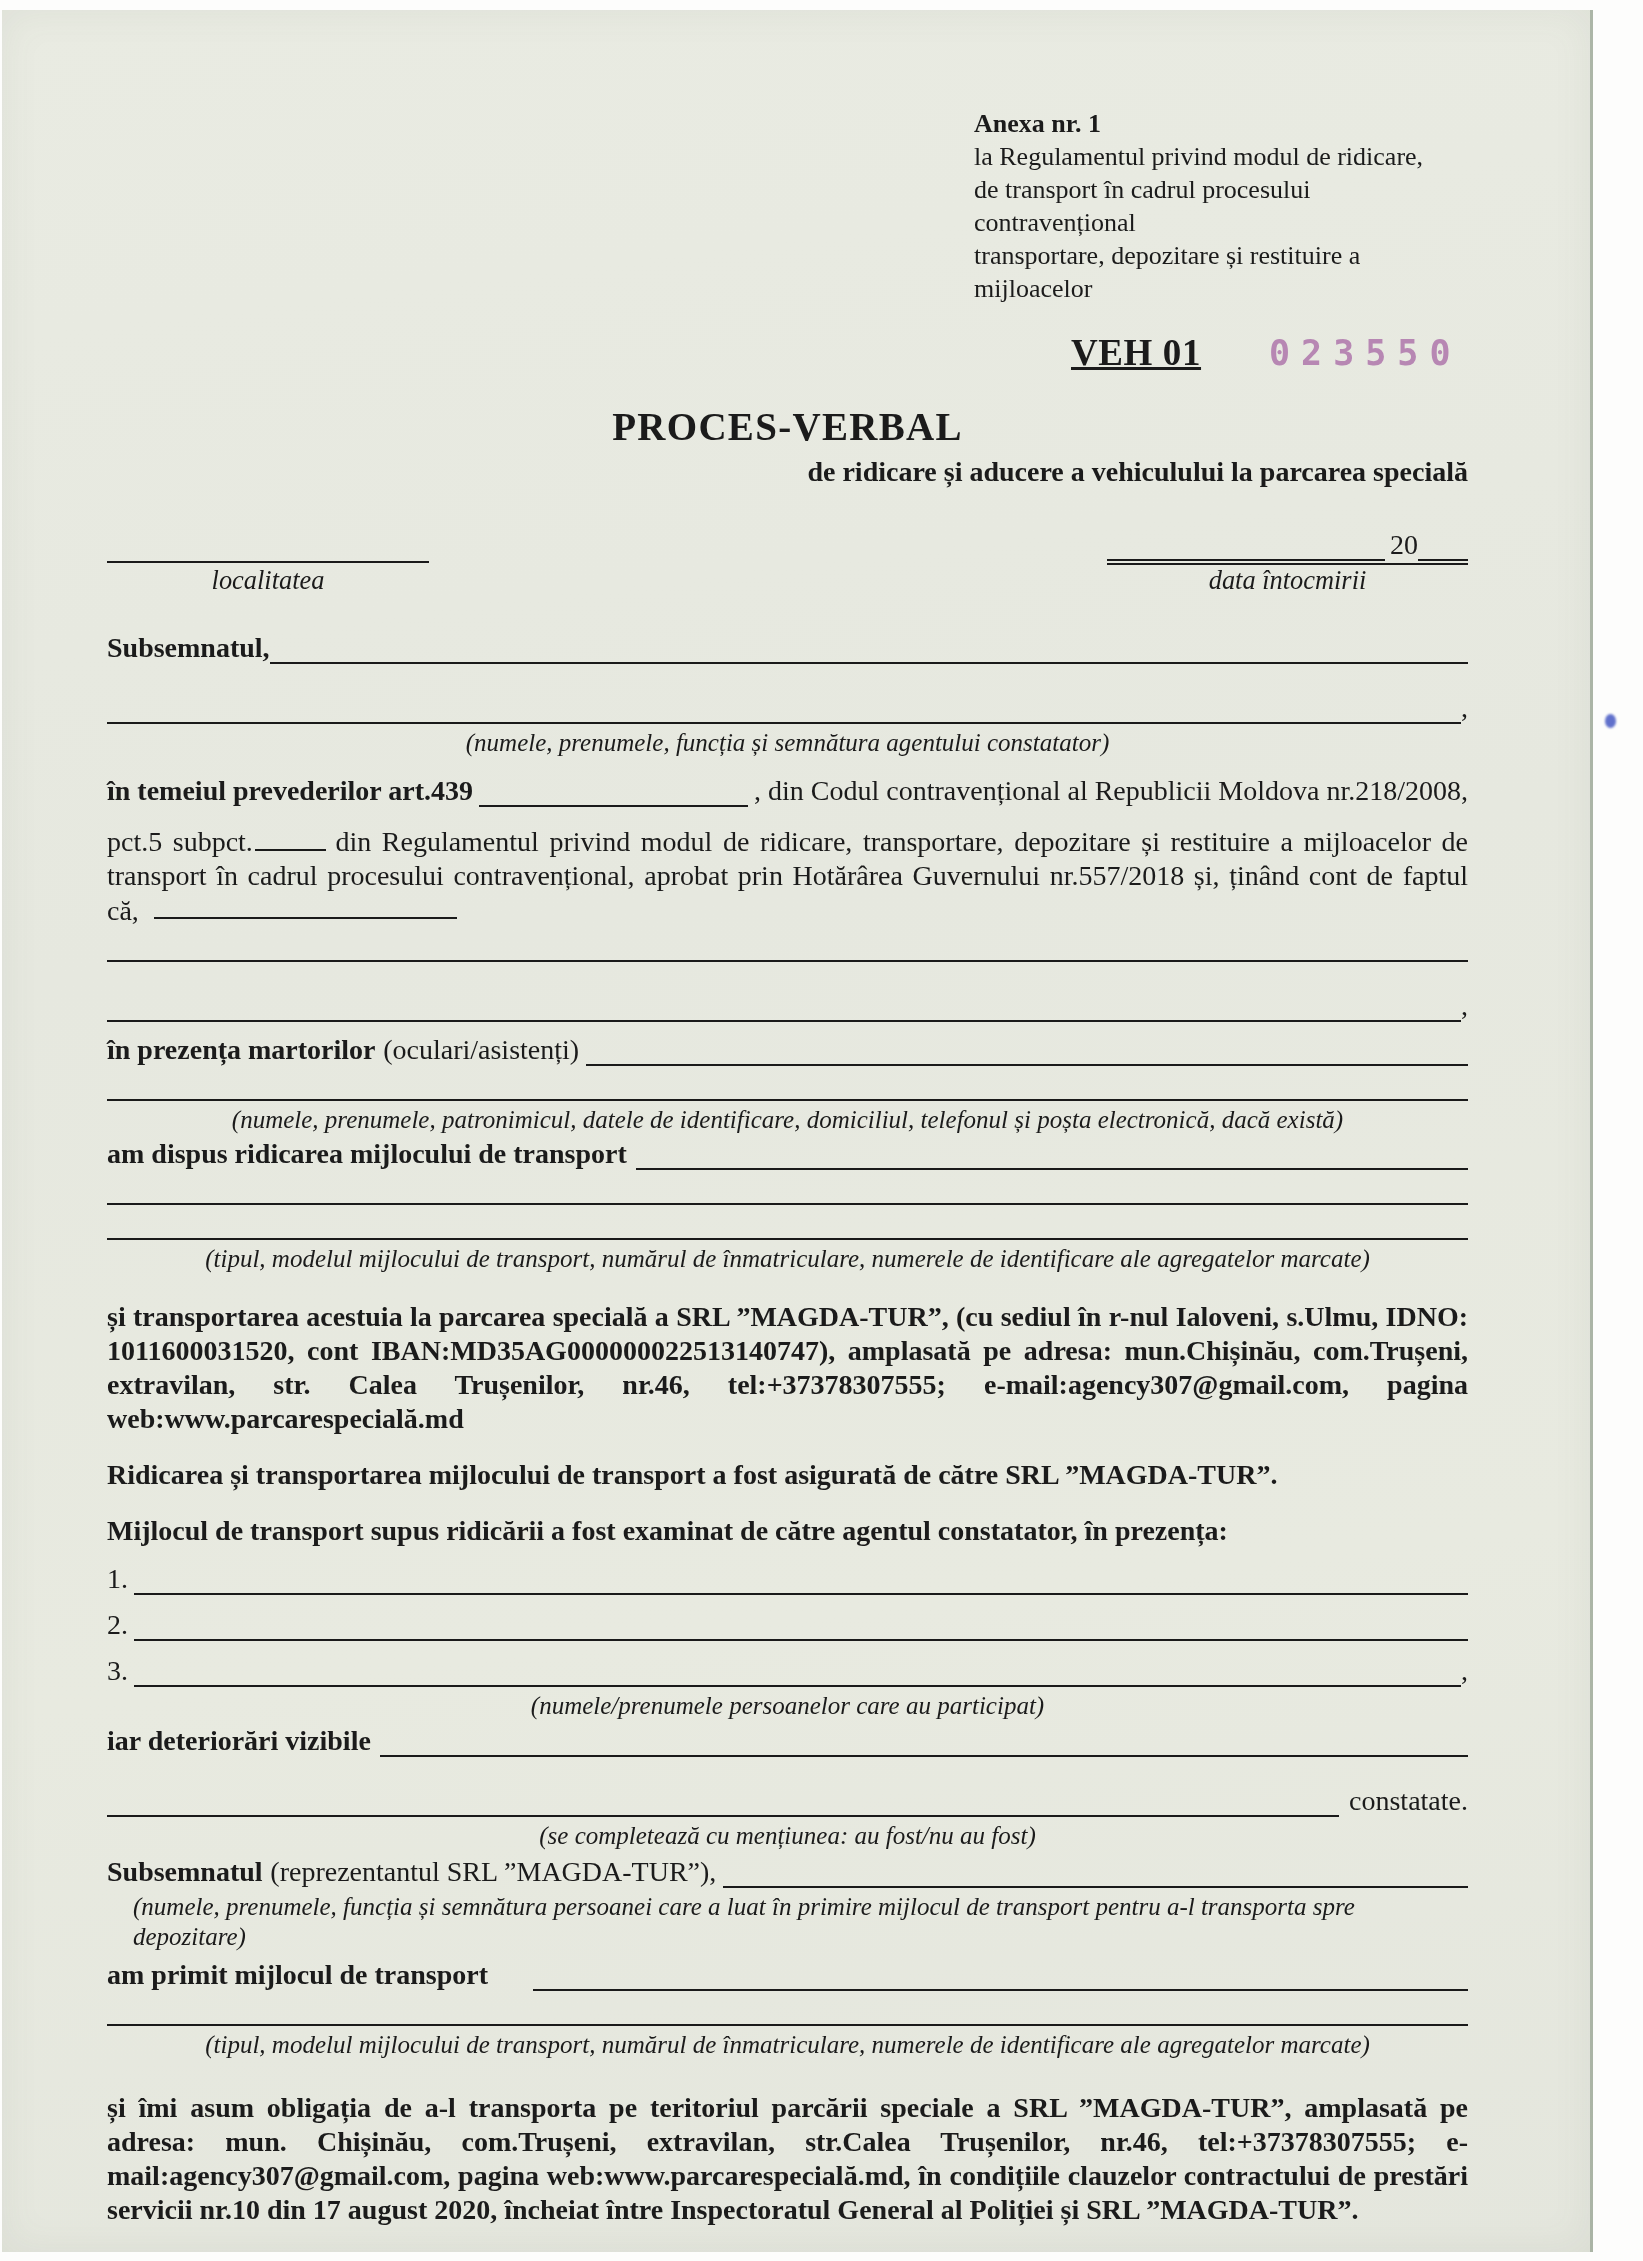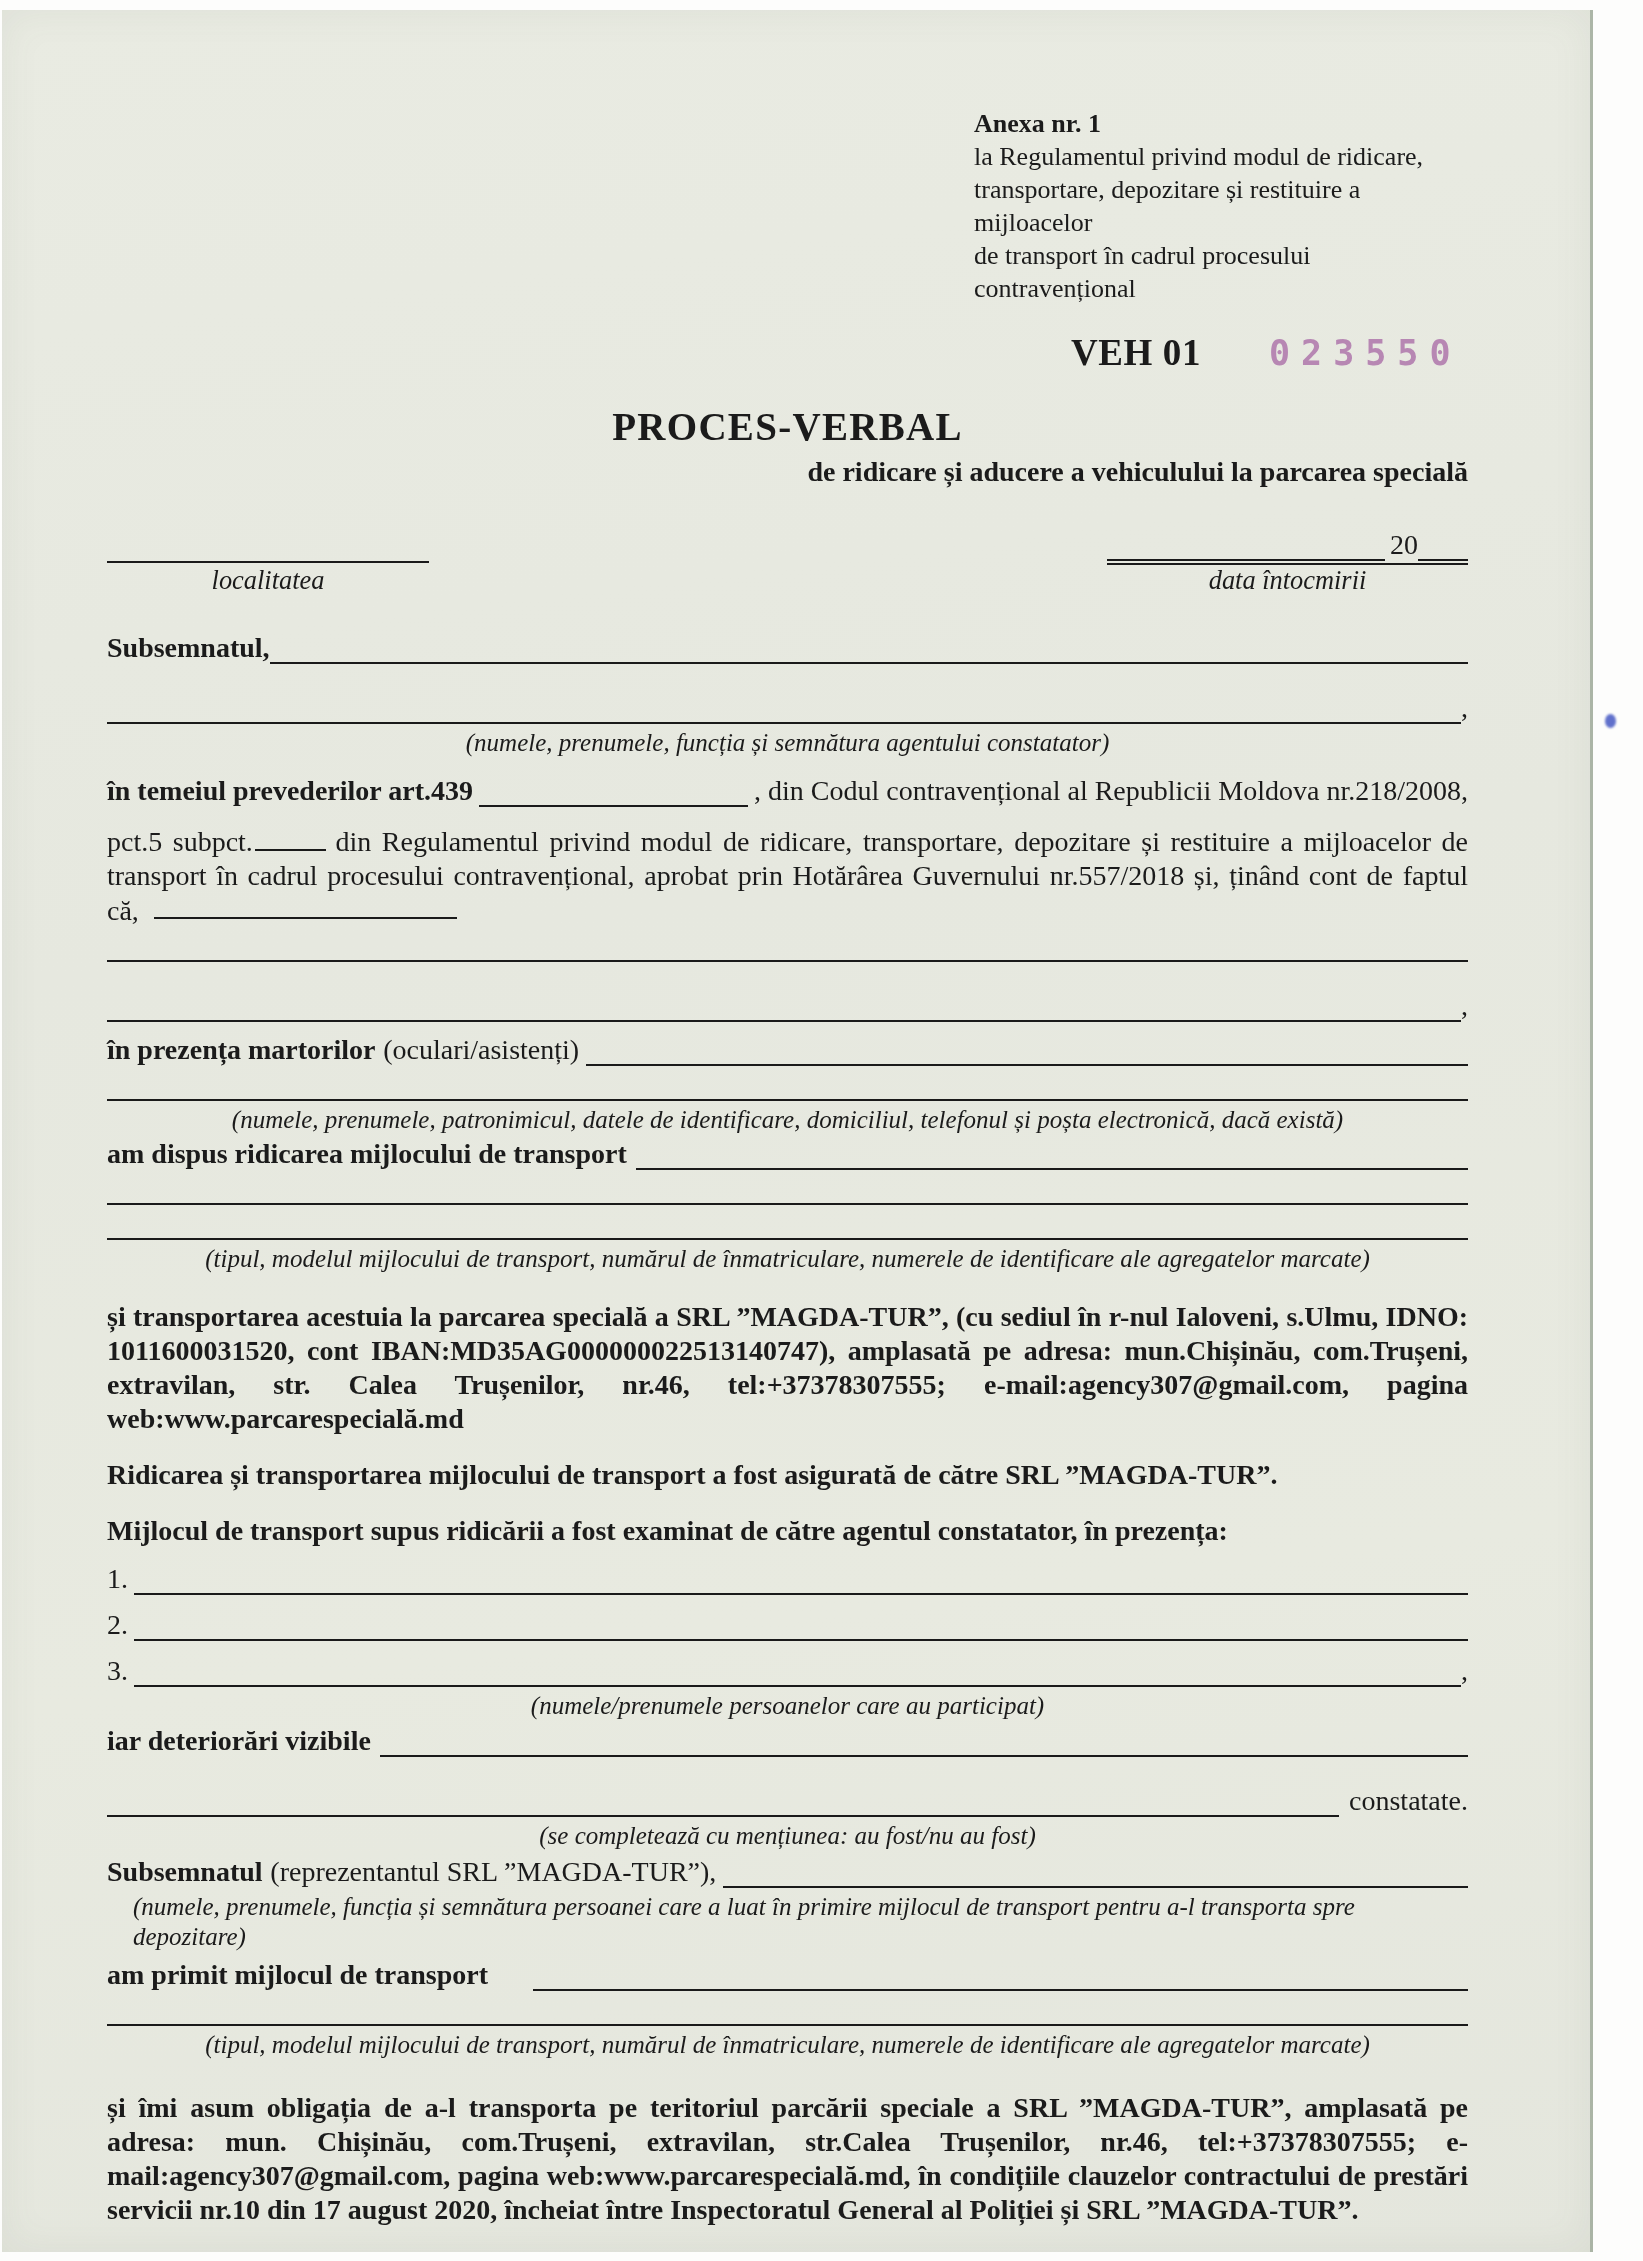--- a/index.html
+++ b/index.html
@@ -16,21 +16,21 @@
     border-right:3.2px solid rgba(122,138,118,.55);
     box-shadow:inset 0 0 39px rgba(90,100,85,.08);
     overflow:hidden;
   }
   .content{position:absolute;left:105px;top:97px;width:1361px;}
 
   
   .annex{margin-left:867px;width:496px;font-size:26px;line-height:33px;}
   .annex .b{font-weight:bold;}
   .veh-row{display:flex;align-items:baseline;margin-top:26px;margin-left:964px;}
-  .veh-code{font-weight:bold;font-size:37px;letter-spacing:0.6px;}
+  .veh-code{font-weight:bold;font-size:37px;letter-spacing:0.6px;text-decoration:underline;}
   .serial{
     margin-left:68px;font-family:"DejaVu Sans Mono",monospace;
     font-size:35px;letter-spacing:11px;color:#b37fb0;font-weight:600;opacity:.92;text-align:right;
   }
   .title{margin-top:30px;text-align:center;font-weight:bold;font-size:39px;letter-spacing:1.3px;}
   .subtitle{margin-top:6.4px;text-align:right;font-weight:bold;font-size:28px;}
 
   
   .row{display:flex;align-items:flex-end;font-size:28px;line-height:32px;}
   .fill{flex:1 1 auto;border-bottom:2.6px solid #1a1a1a;min-height:5.2px;}
@@ -63,22 +63,22 @@
 </style>
 </head>
 <body>
 
 <div class="paper">
   <div class="content">
 
     <div class="annex">
       <div class="b">Anexa nr. 1</div>
       <div>la Regulamentul privind modul de ridicare,</div>
+      <div>de transport în cadrul procesului contravențional</div>
       <div>transportare, depozitare și restituire a mijloacelor</div>
-      <div>de transport în cadrul procesului contravențional</div>
     </div>
 
     <div class="veh-row">
       <span class="veh-code">VEH 01</span>
       <span class="serial">023550</span>
     </div>
 
     <div class="title">PROCES-VERBAL</div>
     <div class="subtitle">de ridicare și aducere a vehiculului la parcarea specială</div>
 

